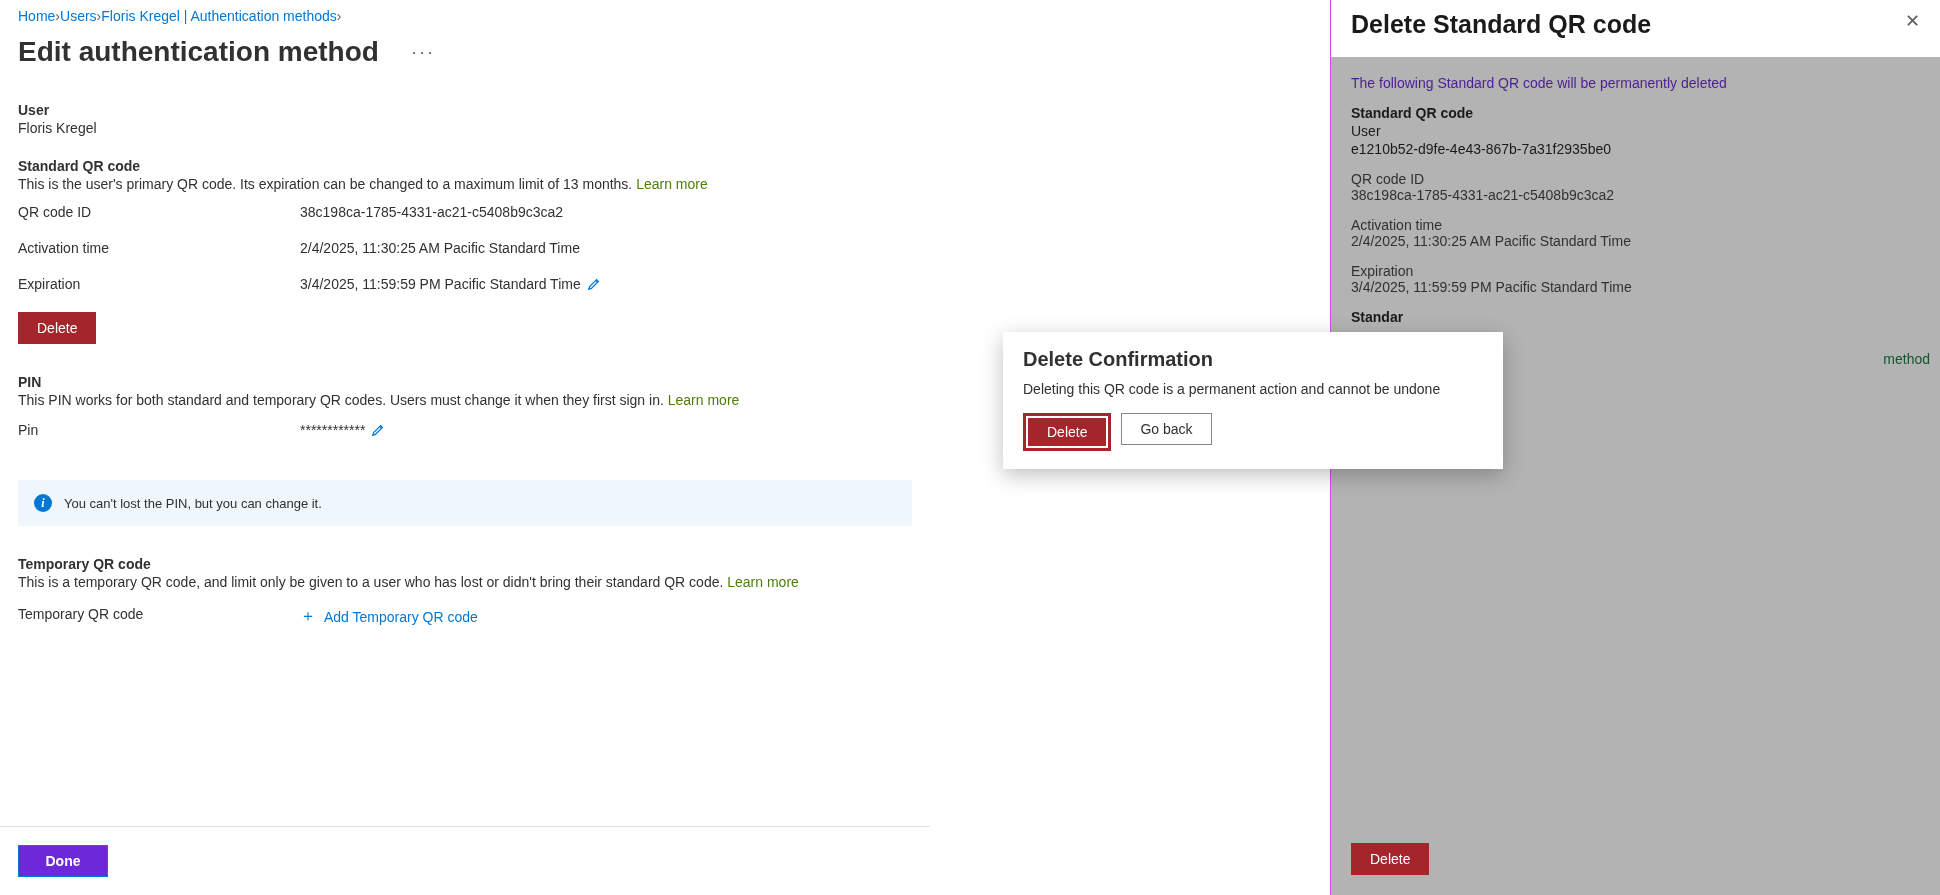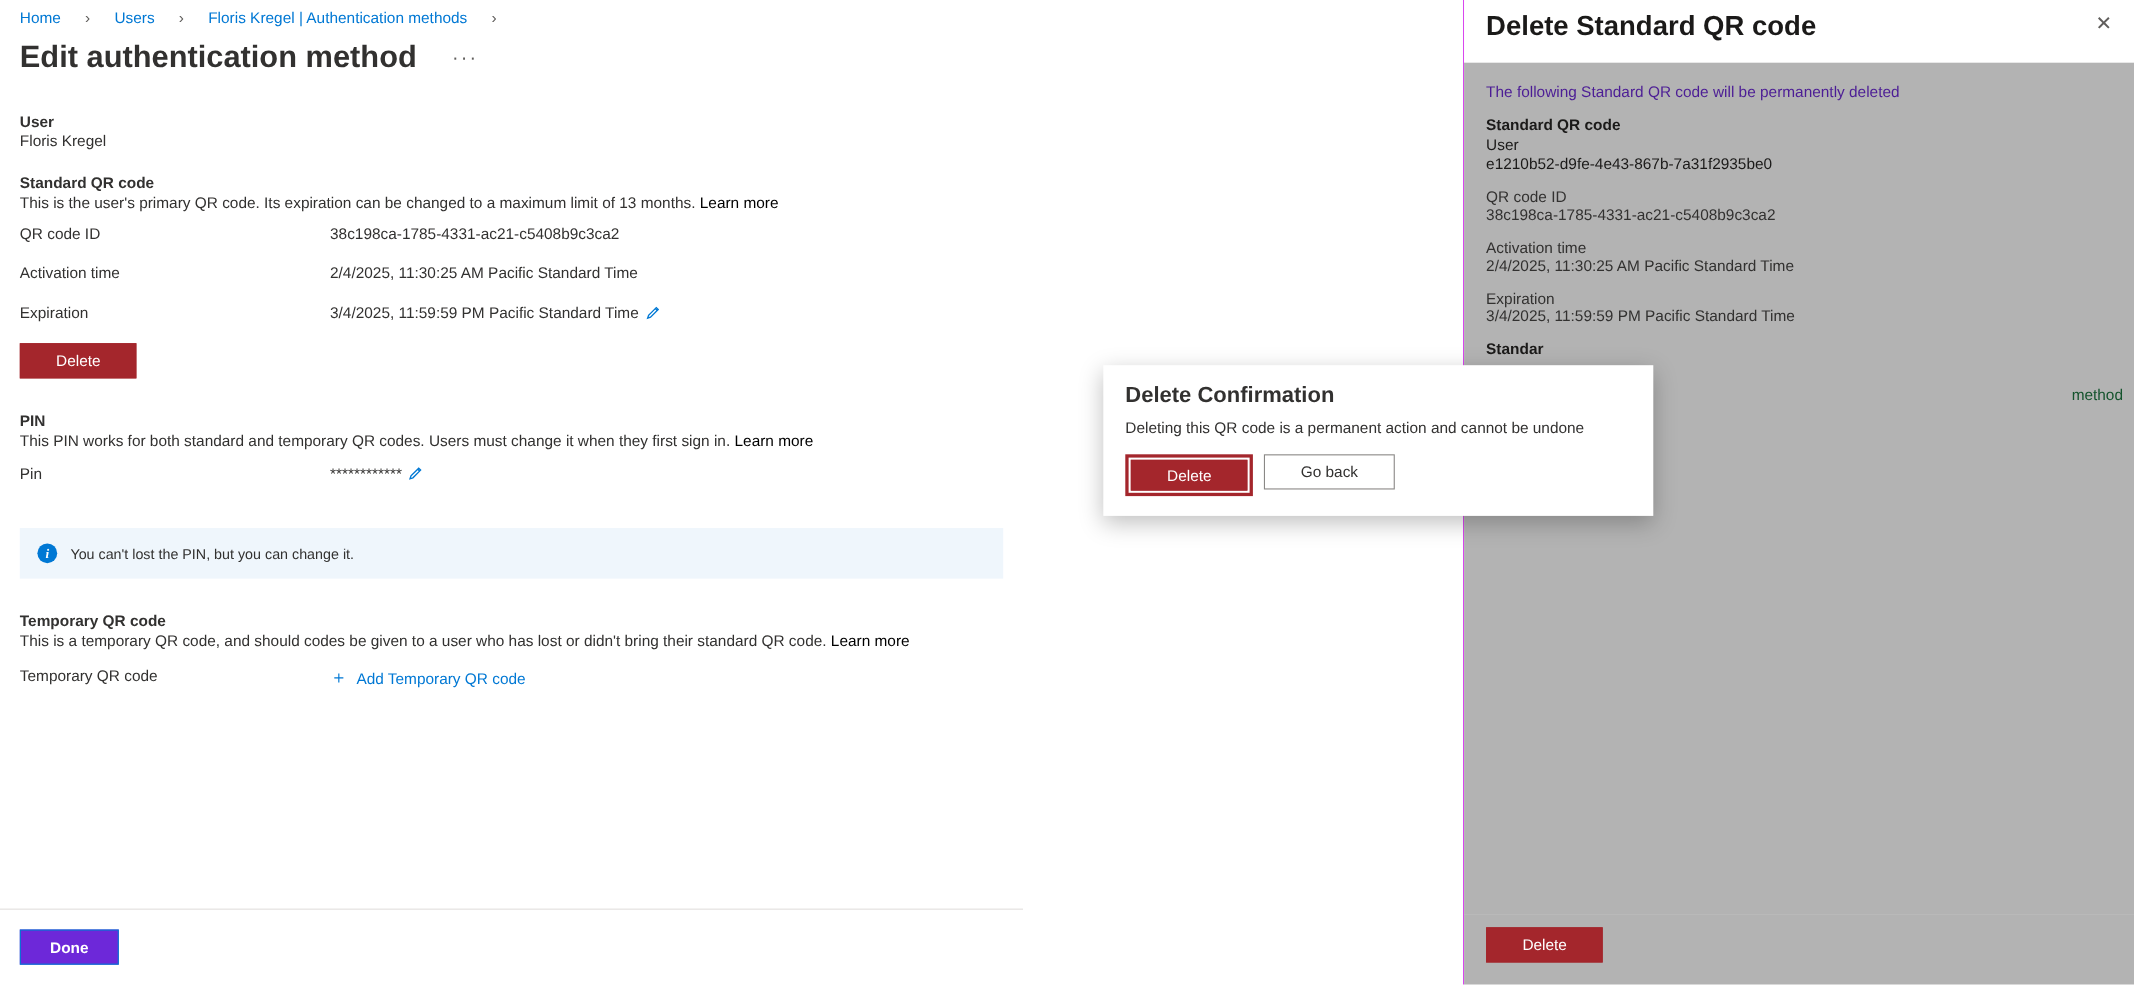--- a/index.html
+++ b/index.html
@@ -14,35 +14,35 @@
     position: relative;
   }
   .main-area {
     position: absolute;
     left: 0; top: 0;
     width: 930px;
     height: 895px;
     padding: 8px 18px 0 18px;
   }
   
-  .breadcrumb { font-size: 14px; color: #605e5c; display: flex; align-items: center; gap: 22px; flex-wrap: wrap; }
+  .breadcrumb { font-size: 14px; color: #605e5c; display: flex; align-items: center; gap: 0; flex-wrap: wrap; }
   .breadcrumb a { color: #0078d4; text-decoration: none; cursor: pointer; }
   .crumb-sep { color: #605e5c; }
   .page-title-row { display: flex; align-items: center; gap: 32px; margin-top: 12px; }
   .page-title { font-size: 28px; font-weight: 600; color: #323130; }
   .more-dots { font-size: 18px; color: #605e5c; cursor: pointer; letter-spacing: 2px; }
   .section { margin-top: 34px; }
   .label-bold { font-weight: 600; margin-bottom: 2px; }
   .desc { color: #323130; }
-  .link { color: #000000; text-decoration: none; cursor: pointer; }
+  .link { color: #4d7c0f; text-decoration: none; cursor: pointer; }
   .kv-row { display: flex; margin-top: 12px; }
   .kv-key { width: 282px; color: #323130; }
   .kv-val { color: #323130; display: flex; align-items: center; gap: 6px; }
   .pencil-icon { width:14px; height:14px; color:#0078d4; cursor:pointer; }
-  .btn { display:inline-flex; align-items:center; justify-content:center; height:32px; padding: 0 32px; font-size:14px; border:1px solid transparent; cursor:pointer; }
+  .btn { display:inline-flex; align-items:center; justify-content:center; height:32px; padding: 0 18px; font-size:14px; border:1px solid transparent; cursor:pointer; }
   .btn-danger { background:#a4262c; color:#fff; border-color:#a4262c; }
   .btn-primary { background:#6d28d9; color:#fff; border-color:#0078d4; font-weight:600; }
   .btn-default { background:#fff; color:#323130; border:1px solid #8a8886; }
   .info-banner {
     margin-top: 42px;
     background:#eff6fc;
     padding: 14px 16px;
     display:flex; align-items:center; gap:12px;
     font-size:13px;
   }
@@ -176,21 +176,21 @@
 
     <div class="info-banner">
       <span class="info-icon">i</span>
       <span>You can't lost the PIN, but you can change it.</span>
     </div>
   </div>
 
   <div class="section" style="margin-top:30px;">
     <div class="label-bold">Temporary QR code</div>
     <div class="desc">
-      <span>This is a temporary QR code, and should codes be given to a user who has lost or didn't bring their standard QR code.</span>
+      <span>This is a temporary QR code, and limit only be given to a user who has lost or didn't bring their standard QR code.</span>
       <a class="link">Learn more</a>
     </div>
     <div class="kv-row" style="margin-top:16px;">
       <div class="kv-key">Temporary QR code</div>
       <div class="kv-val">
         <span class="add-link">
           <span class="plus-icon">＋</span>
           <span>Add Temporary QR code</span>
         </span>
       </div>

